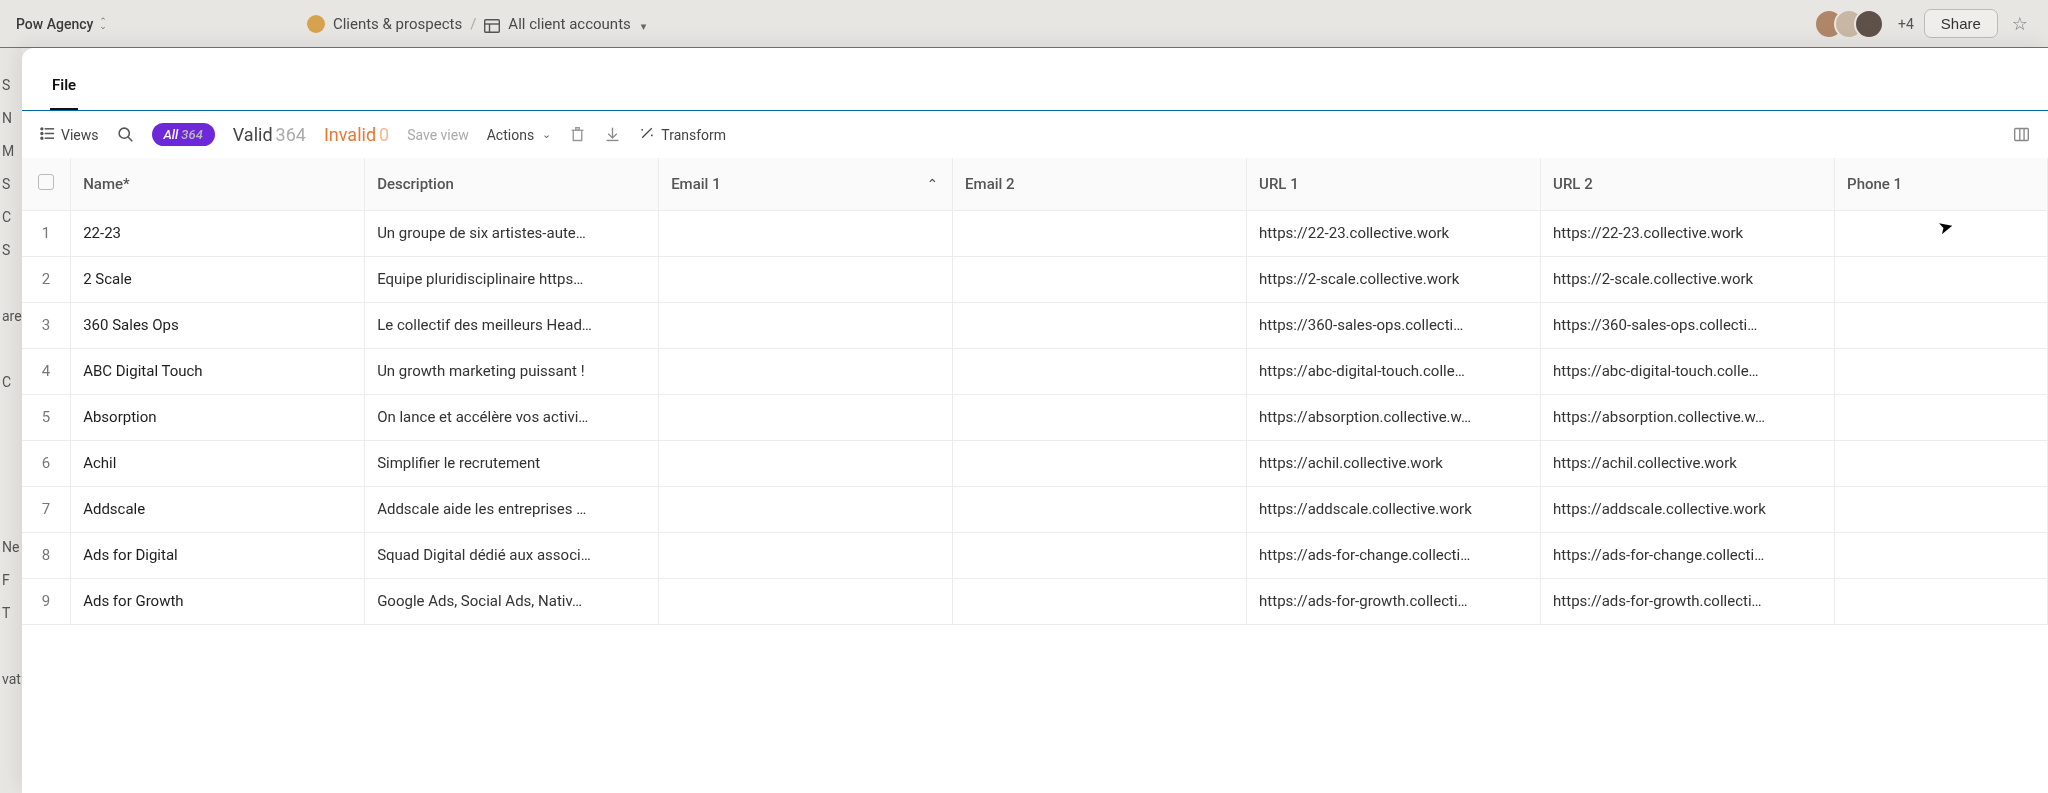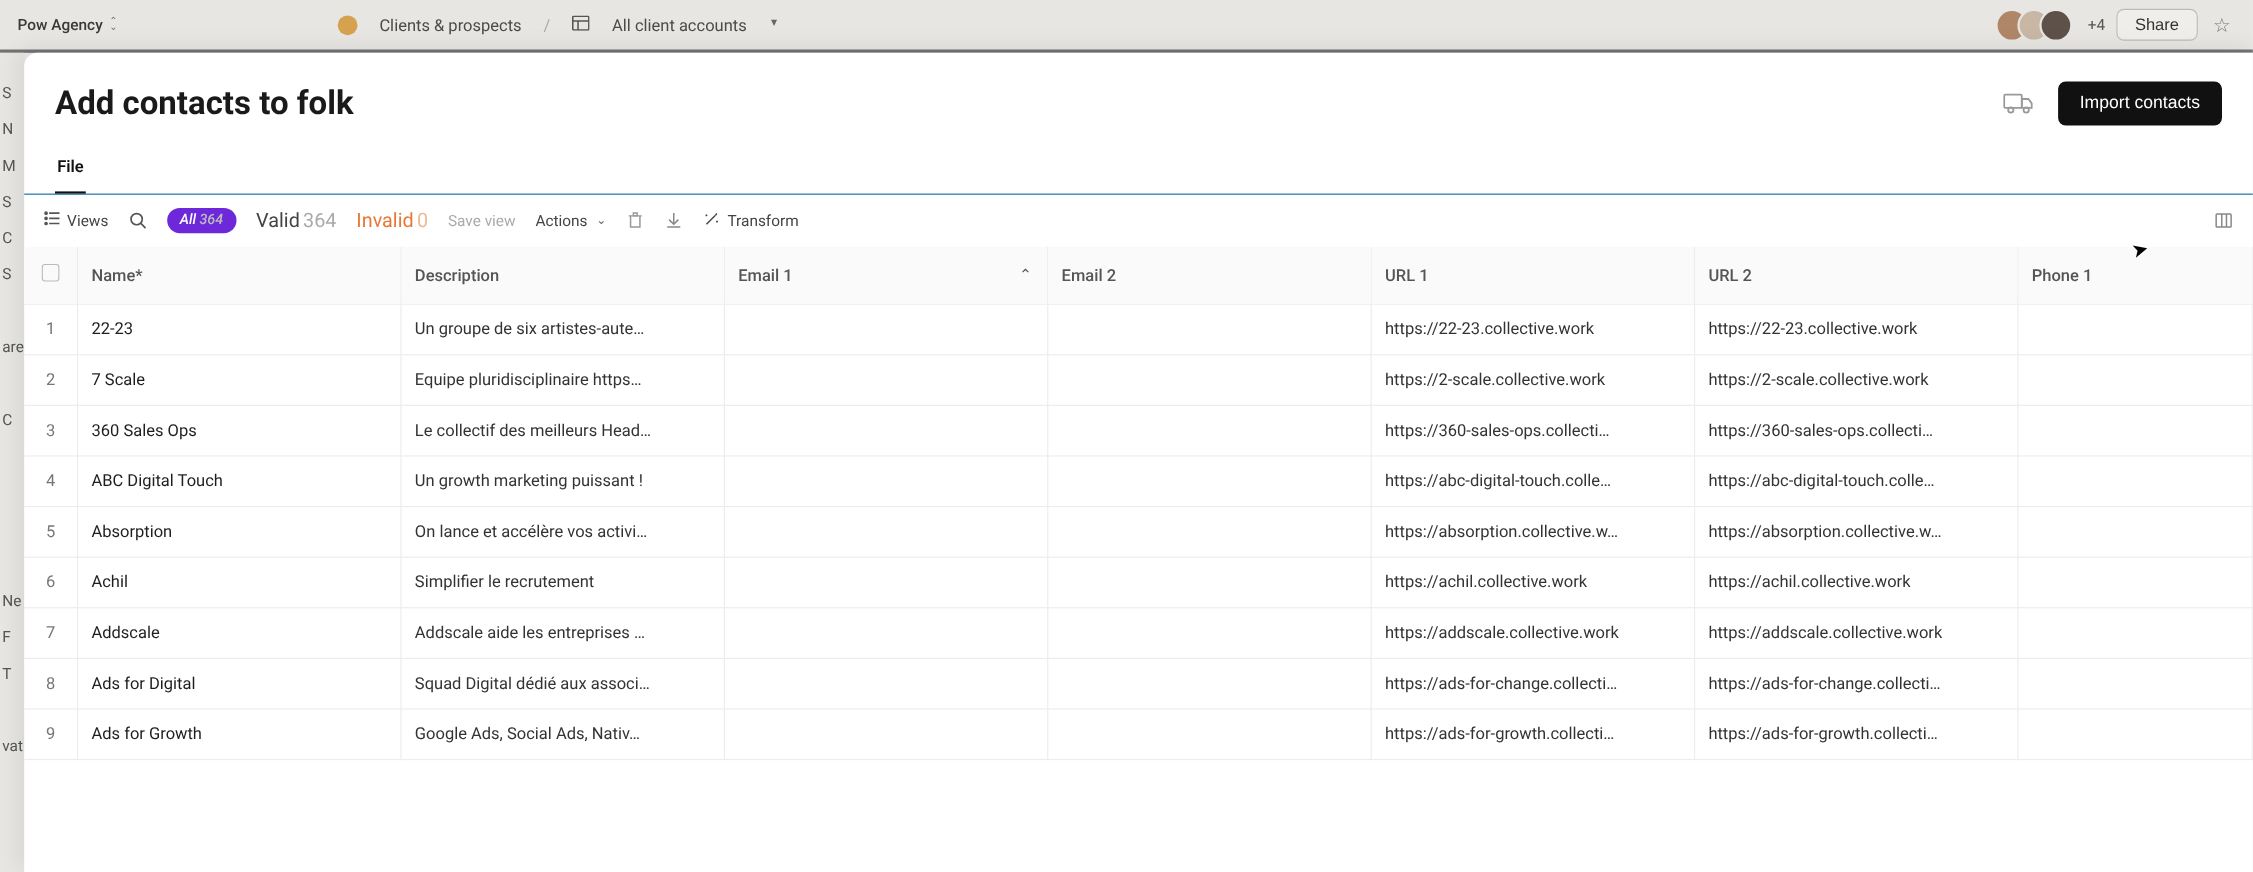--- a/index.html
+++ b/index.html
@@ -18,42 +18,42 @@
       position: relative;
     }
 
     
     .top-header {
       height: 48px;
       background: #e8e6e3;
       display: flex;
       align-items: center;
       padding: 0 16px;
-      border-bottom: 3px solid #737373;
+      border-bottom: 1px solid #737373;
       position: relative;
     }
     .workspace {
       display: flex;
       align-items: center;
       gap: 6px;
       font-weight: 500;
       color: #3a3a3a;
     }
     .chevron-vert {
       display: inline-flex;
       flex-direction: column;
       align-items: center;
       line-height: 5px;
       font-size: 9px;
       color: #777;
     }
     .breadcrumb {
       display: flex;
-      align-items: flex-start;
-      gap: 20px;
+      align-items: flex-end;
+      gap: 8px;
       margin-left: 200px;
       color: #4a4a4a;
       font-size: 15px;
     }
     .breadcrumb .sep {
       color: #aaa;
     }
     .bc-icon {
       width: 18px;
       height: 18px;
@@ -377,34 +377,20 @@
     <div></div>
     <div></div>
     <div>Ne</div>
     <div>F</div>
     <div>T</div>
     <div></div>
     <div>vat</div>
   </div>
 
 <div class="panel">
-  <div class="panel-header">
-    <div class="panel-title">Add contacts to folk</div>
-    <div class="panel-header-right">
-      <span class="truck-icon">
-        <svg width="28" height="24" viewBox="0 0 28 24" fill="none" stroke="#999" stroke-width="1.6">
-            <rect x="1" y="4" width="16" height="12" rx="1"></rect>
-            <path d="M17 8 H23 L26 12 V16 H17 Z"></path>
-            <circle cx="7" cy="18" r="2.4"></circle>
-            <circle cx="21" cy="18" r="2.4"></circle>
-          </svg>
-      </span>
-      <button class="import-btn">Import contacts</button>
-    </div>
-  </div>
 
   <div class="tabs">
     <div class="tab active">File</div>
   </div>
 
   <div class="toolbar">
     <div class="tb-item">
       <span class="views-icon">
         <svg width="15" height="15" viewBox="0 0 16 16" fill="none" stroke-width="1.6">
             <line x1="5" y1="3" x2="15" y2="3"></line>
@@ -504,21 +490,21 @@
             <td class="col-name">22-23</td>
             <td class="col-desc">Un groupe de six artistes-aute…</td>
             <td class="col-email1"></td>
             <td class="col-email2"></td>
             <td class="col-url1">https://22-23.collective.work</td>
             <td class="col-url2">https://22-23.collective.work</td>
             <td class="col-phone"></td>
           </tr>
           <tr>
             <td class="col-idx">2</td>
-            <td class="col-name">7 Scale</td>
+            <td class="col-name">2 Scale</td>
             <td class="col-desc">Equipe pluridisciplinaire https…</td>
             <td class="col-email1"></td>
             <td class="col-email2"></td>
             <td class="col-url1">https://2-scale.collective.work</td>
             <td class="col-url2">https://2-scale.collective.work</td>
             <td class="col-phone"></td>
           </tr>
           <tr>
             <td class="col-idx">3</td>
             <td class="col-name">360 Sales Ops</td>

